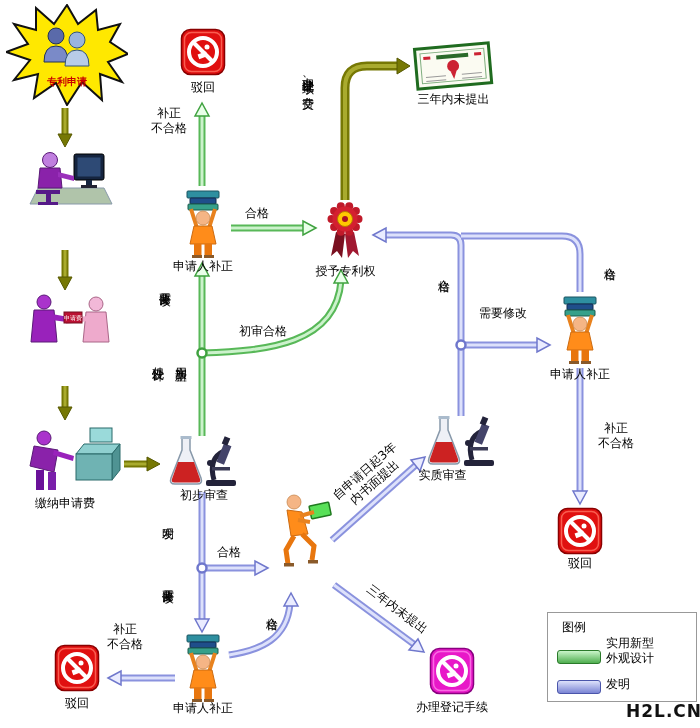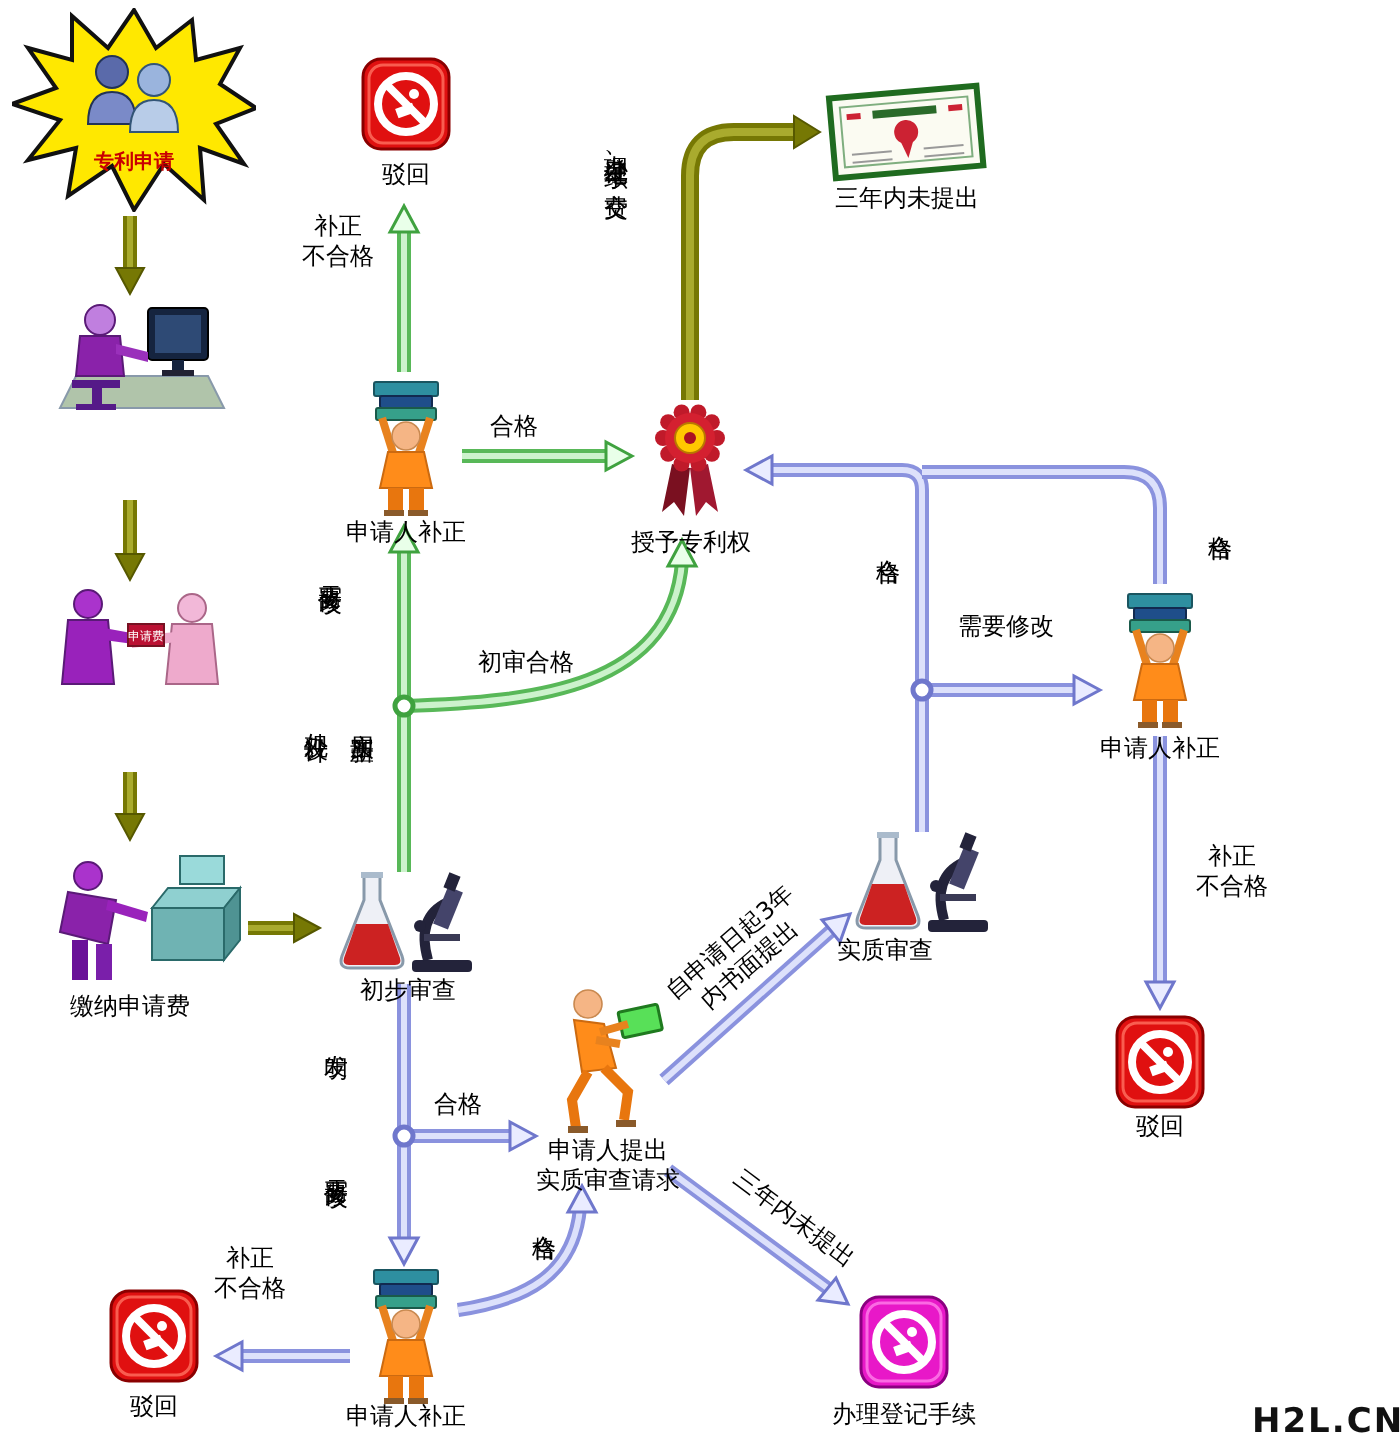--- a/index.html
+++ b/index.html
@@ -357,24 +357,20 @@
       <circle cx="20" cy="12" r="7" fill="#f5b585" stroke="#c98950" stroke-width="0.8"></circle>
       <path d="M13,20 L28,22 L34,44 L17,46 Z" fill="#ff8c1a" stroke="#cc6a10"></path>
       <line x1="26" y1="26" x2="40" y2="22" stroke="#e8821e" stroke-width="4"></line>
       <line x1="24" y1="30" x2="36" y2="32" stroke="#e8821e" stroke-width="4"></line>
       <path d="M28,44 L40,56 L38,70" stroke="#e8760e" stroke-width="5" fill="none"></path>
       <path d="M20,46 L12,60 L14,74" stroke="#e8760e" stroke-width="5" fill="none"></path>
       <rect x="34" y="70" width="10" height="3.5" fill="#8a5a2a"></rect>
       <rect x="10" y="73" width="10" height="3.5" fill="#8a5a2a"></rect>
     </svg>
   </div>
-  <div class="lbl" style="left:258px;top:568px;width:92px">
-    <div>申请人提出</div>
-    <div>实质审查请求</div>
-  </div>
 
   <div class="lbl" style="left:136px;top:106px;width:66px">
     <div>补正</div>
     <div>不合格</div>
   </div>
   <div class="lbl" style="left:234px;top:206px;width:46px">合格</div>
   <div class="vlbl" style="left:156px;top:283px;height:64px">需要修改</div>
   <div class="vlbl" style="left:149px;top:357px;height:68px">外观设计</div>
   <div class="vlbl" style="left:172px;top:357px;height:68px">实用新型</div>
   <div class="lbl" style="left:232px;top:324px;width:62px">初审合格</div>
@@ -394,16 +390,26 @@
     <div>自申请日起3年</div>
     <div>内书面提出</div>
   </div>
   <div class="lbl rot" style="left:348px;top:602px;width:98px;transform:rotate(37deg)">三年内未提出</div>
 
   <div class="lbl" style="left:96px;top:622px;width:58px">
     <div>补正</div>
     <div>不合格</div>
   </div>
 
+  <div class="legend" style="left:547px;top:612px;width:148px;height:88px">
+    <div class="lg-title">图例</div>
+    <div class="lg-bar lg-green"></div>
+    <div class="lg-txt" style="left:58px;top:23px">
+      <div>实用新型</div>
+      <div>外观设计</div>
+    </div>
+    <div class="lg-bar lg-blue"></div>
+    <div class="lg-txt" style="left:58px;top:64px">发明</div>
+  </div>
 
   <div class="watermark">H2L.CN</div>
 
 </div>
 
 </body></html>

